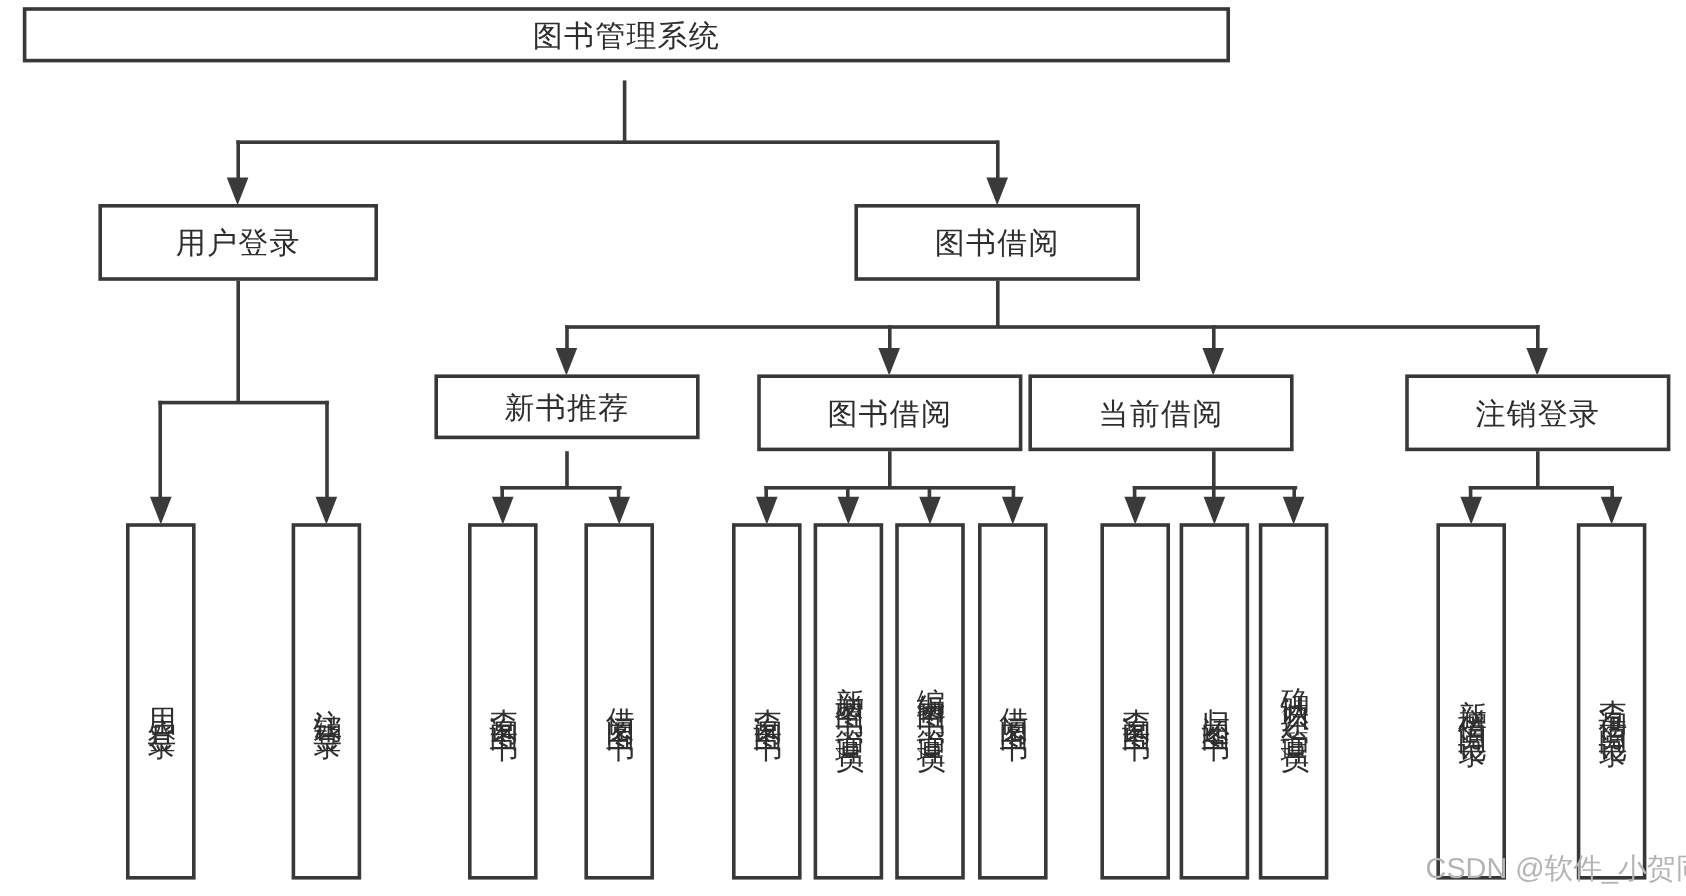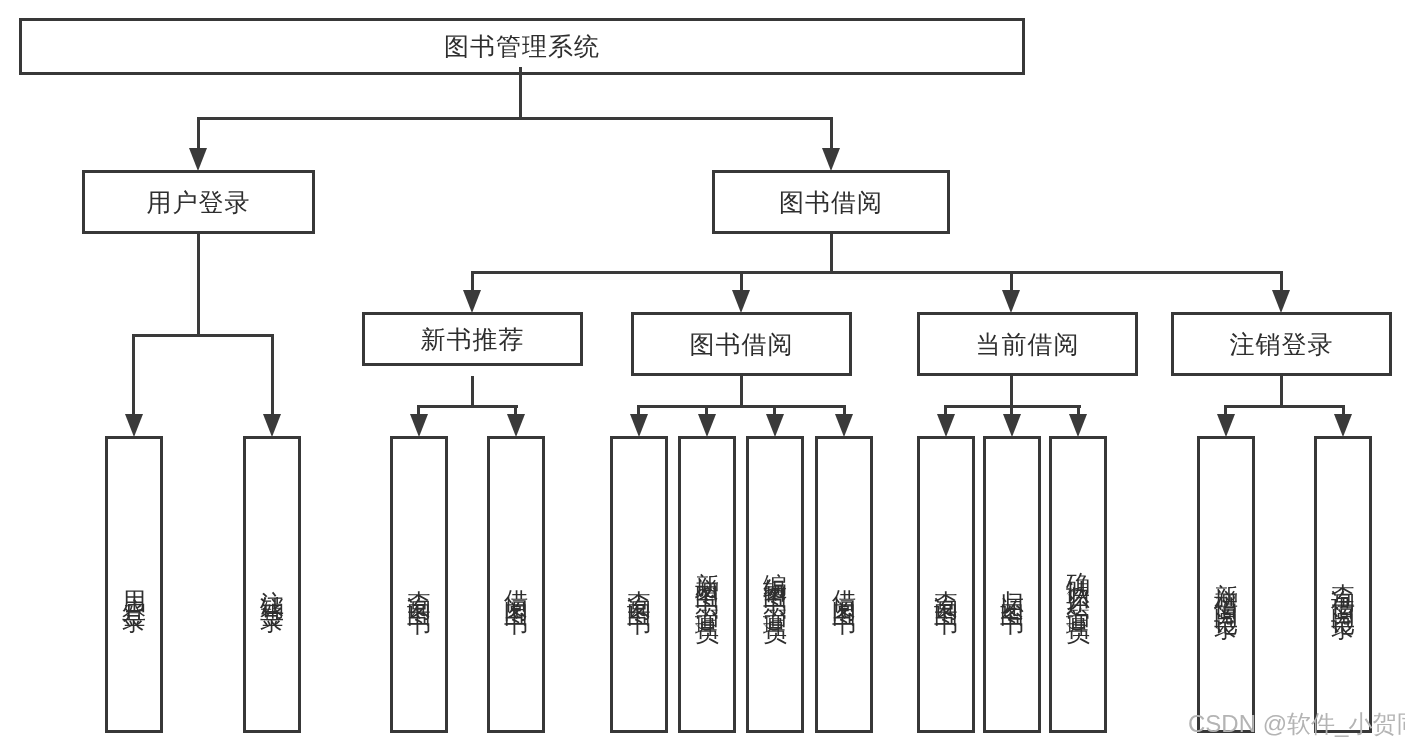--- a/index.html
+++ b/index.html
@@ -36,21 +36,21 @@
   .watermark{
     position:absolute; left:1188px; top:708px; z-index:10;
     color:var(--watermark); font-size:24px; white-space:nowrap;
   }
 </style>
 </head>
 <body>
 
 <div class="canvas">
 
-  <div class="box h" style="left:19px;top:18px;width:1006px;height:57px">
+  <div class="box h" style="left:19px;top:6px;width:1006px;height:46px">
     <span>图书管理系统</span>
   </div>
 
   <div class="vline" style="left:519px;top:67px;height:52px"></div>
   <div class="hline" style="left:197px;top:117px;width:635px"></div>
   <div class="vline" style="left:197px;top:117px;height:32px"></div>
   <div class="arrow" style="left:189px;top:148px"></div>
   <div class="vline" style="left:830px;top:117px;height:32px"></div>
   <div class="arrow" style="left:822px;top:148px"></div>
 
@@ -78,21 +78,21 @@
   <div class="arrow" style="left:1002px;top:290px"></div>
   <div class="vline" style="left:1280px;top:271px;height:21px"></div>
   <div class="arrow" style="left:1272px;top:290px"></div>
 
   <div class="box h" style="left:362px;top:312px;width:221px;height:54px">
     <span>新书推荐</span>
   </div>
   <div class="box h" style="left:631px;top:312px;width:221px;height:64px">
     <span>图书借阅</span>
   </div>
-  <div class="box h" style="left:917px;top:312px;width:221px;height:64px">
+  <div class="box h" style="left:857px;top:312px;width:221px;height:64px">
     <span>当前借阅</span>
   </div>
   <div class="box h" style="left:1171px;top:312px;width:221px;height:64px">
     <span>注销登录</span>
   </div>
 
   <div class="vline" style="left:471px;top:376px;height:31px"></div>
   <div class="hline" style="left:417px;top:405px;width:101px"></div>
   <div class="vline" style="left:417px;top:405px;height:11px"></div>
   <div class="arrow" style="left:410px;top:414px"></div>

